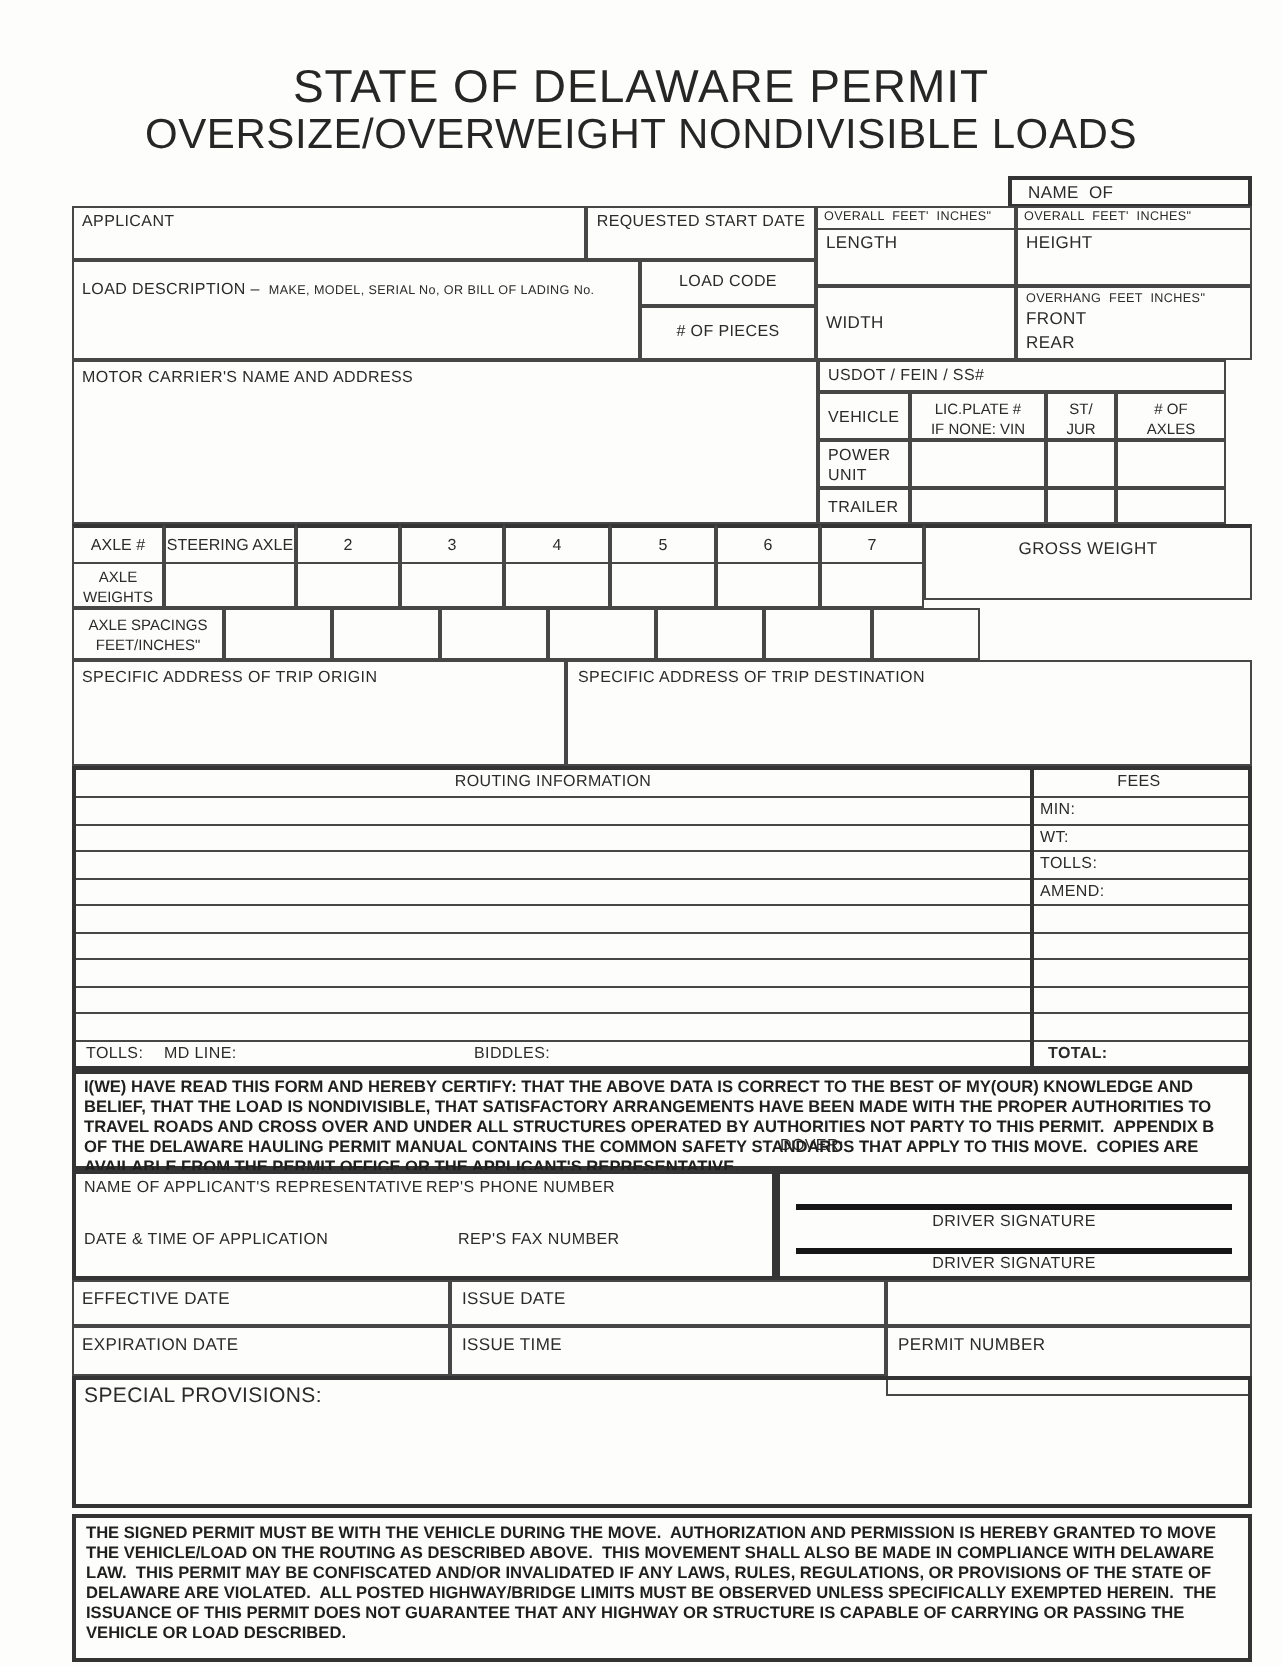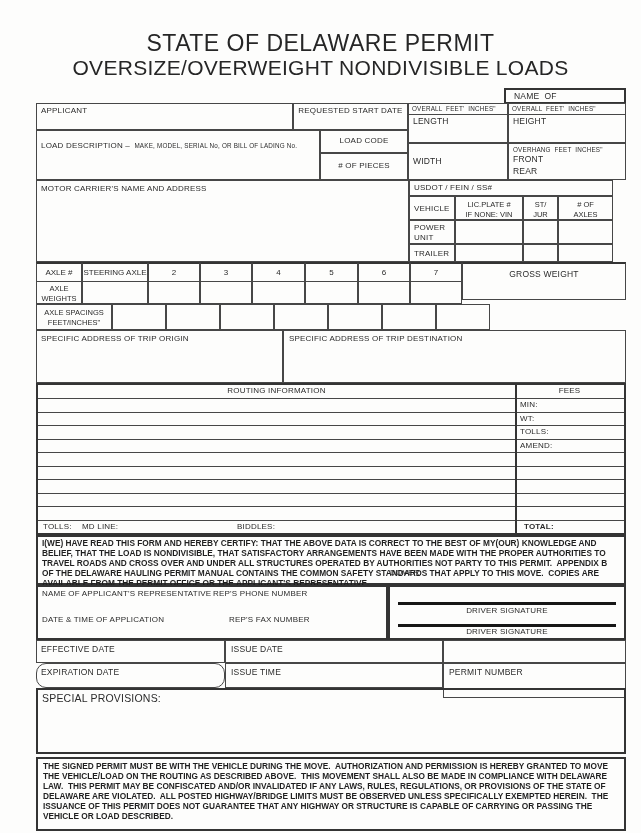--- a/index.html
+++ b/index.html
@@ -212,21 +212,21 @@
     <div class="lbl" style="position:absolute; left:0; top:41px; width:100%; text-align:center;">DRIVER SIGNATURE</div>
   </div>
 
   <div class="box" style="left:36px;  top:640px; width:189px; height:23px;">
     <span class="lbl" style="position:absolute; left:4px; top:4px; font-size:8.5px;">EFFECTIVE DATE</span>
   </div>
   <div class="box" style="left:225px; top:640px; width:218px; height:23px;">
     <span class="lbl" style="position:absolute; left:5px; top:4px; font-size:8.5px;">ISSUE DATE</span>
   </div>
   <div class="box" style="left:443px; top:640px; width:183px; height:23px;"></div>
-  <div class="box" style="left:36px;  top:663px; width:189px; height:25px;border-radius:10px;">
+  <div class="box" style="left:36px;  top:663px; width:189px; height:25px;">
     <span class="lbl" style="position:absolute; left:4px; top:4px; font-size:8.5px;">EXPIRATION DATE</span>
   </div>
   <div class="box" style="left:225px; top:663px; width:218px; height:25px;">
     <span class="lbl" style="position:absolute; left:5px; top:4px; font-size:8.5px;">ISSUE TIME</span>
   </div>
   <div class="box" style="left:443px; top:663px; width:183px; height:35px;">
     <span class="lbl" style="position:absolute; left:5px; top:4px; font-size:8.5px;">PERMIT NUMBER</span>
   </div>
 
   <div class="box2" style="left:36px; top:688px; width:590px; height:66px;">

